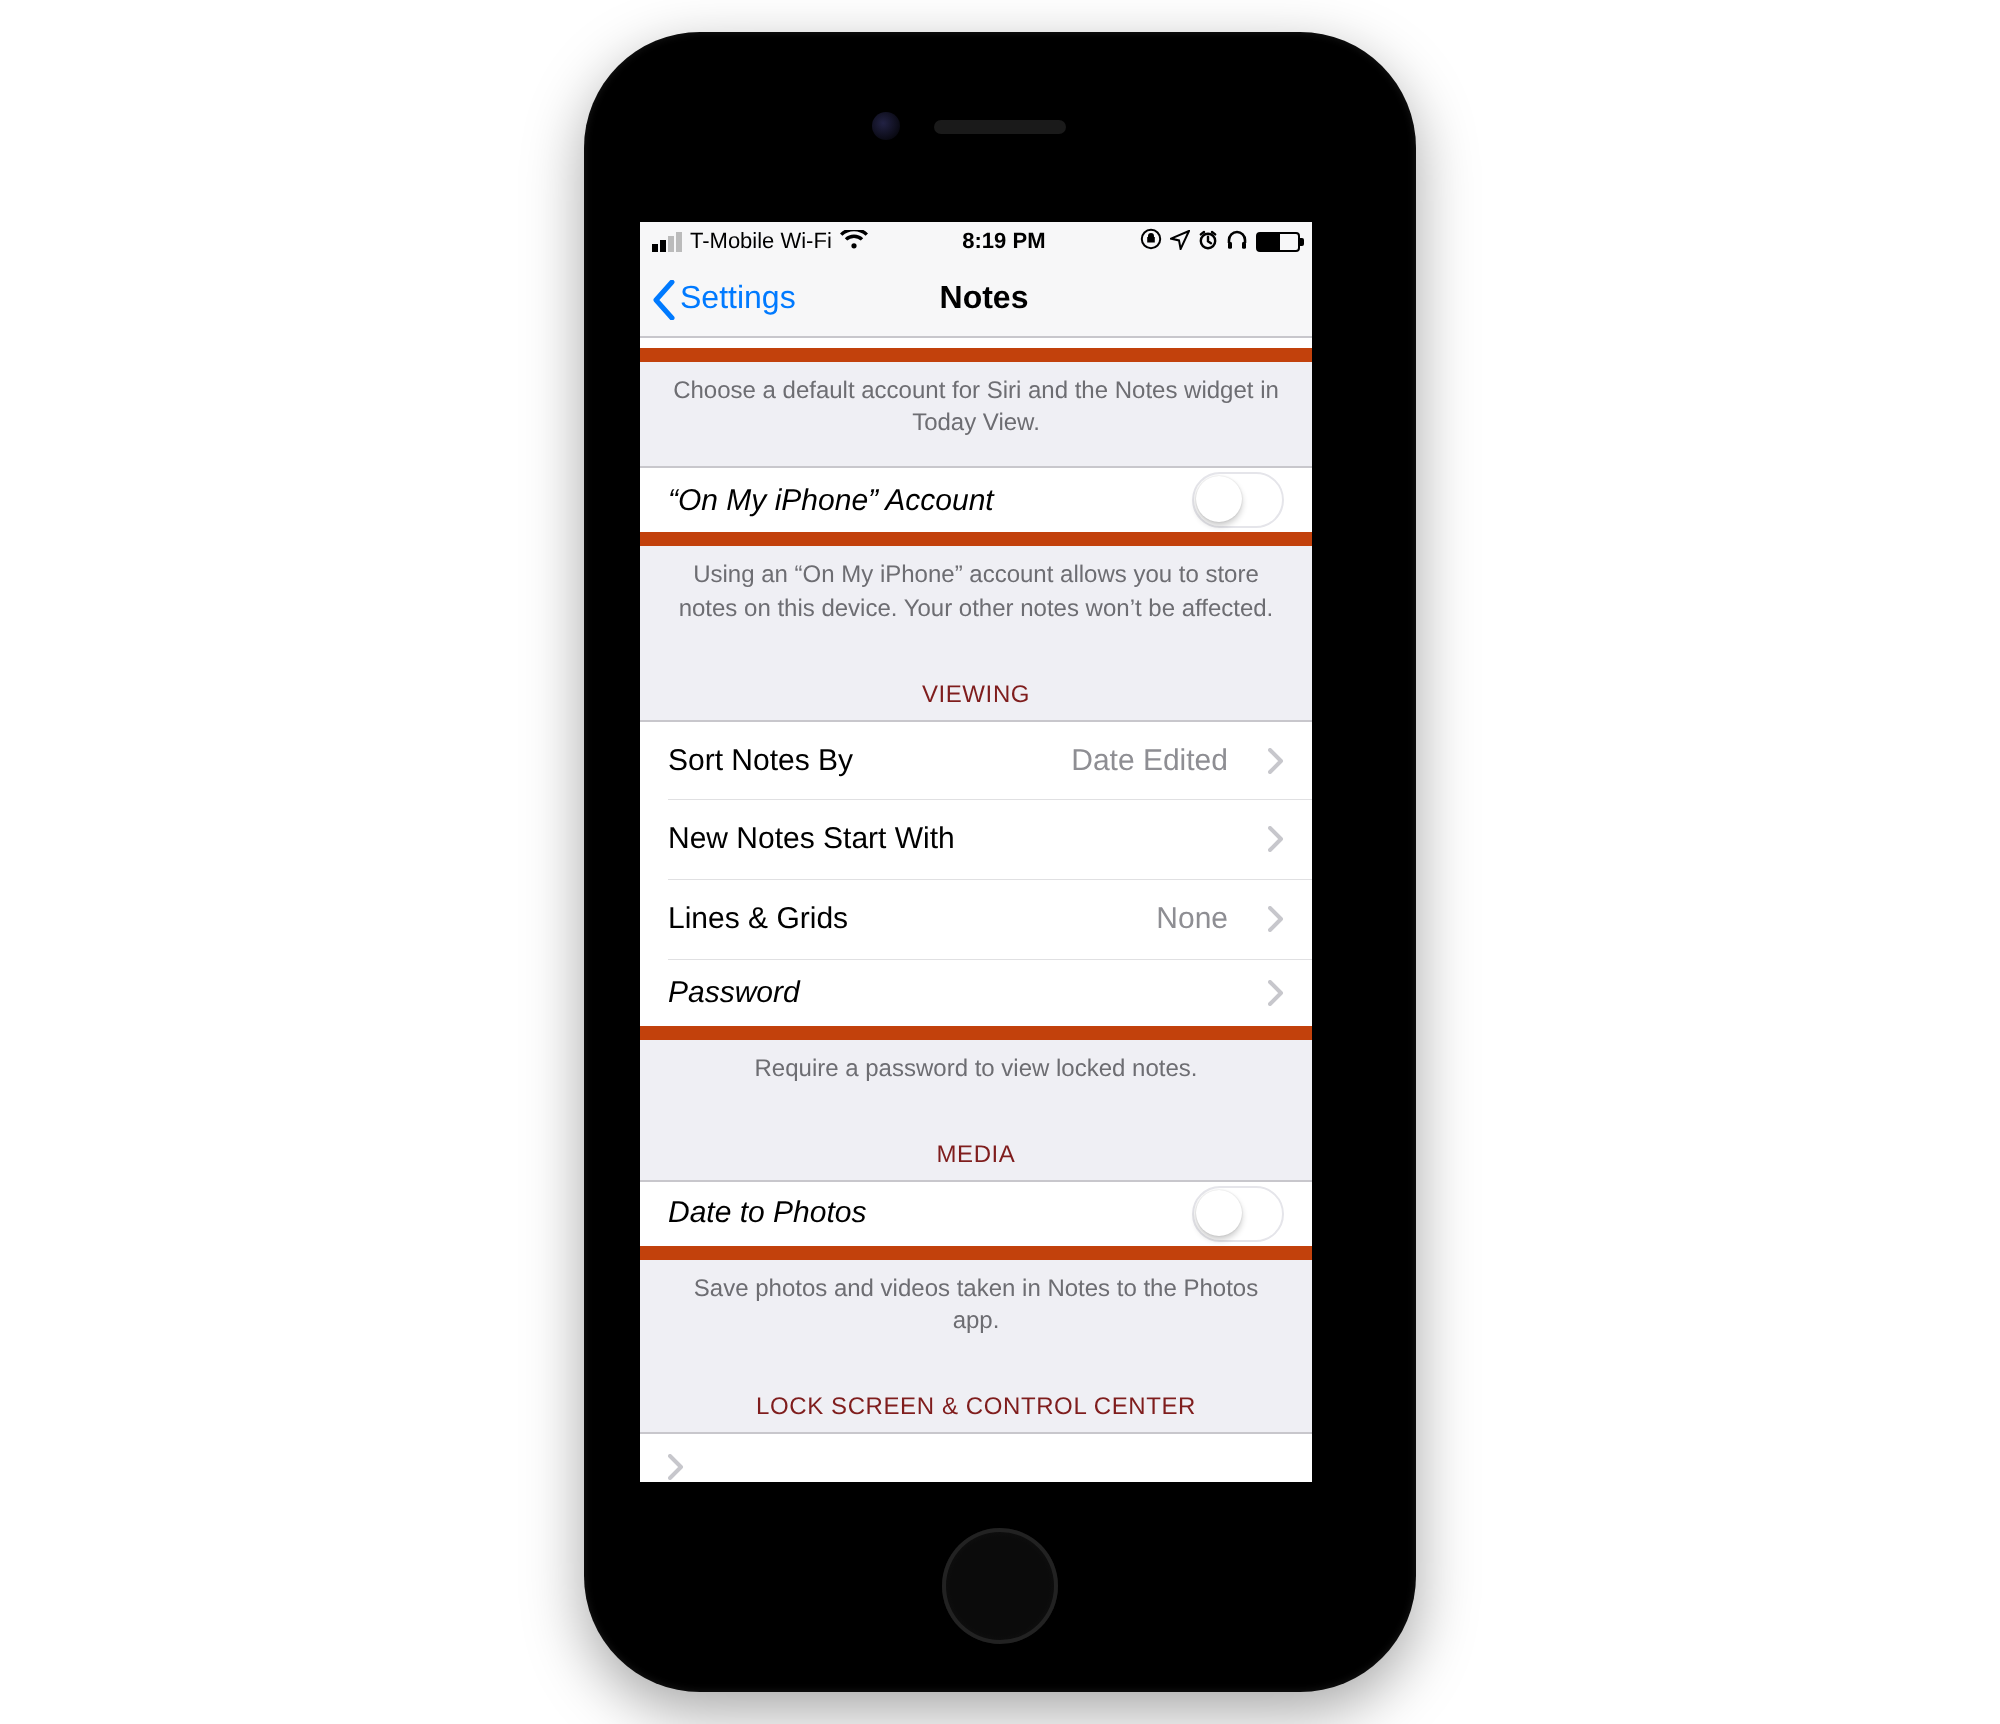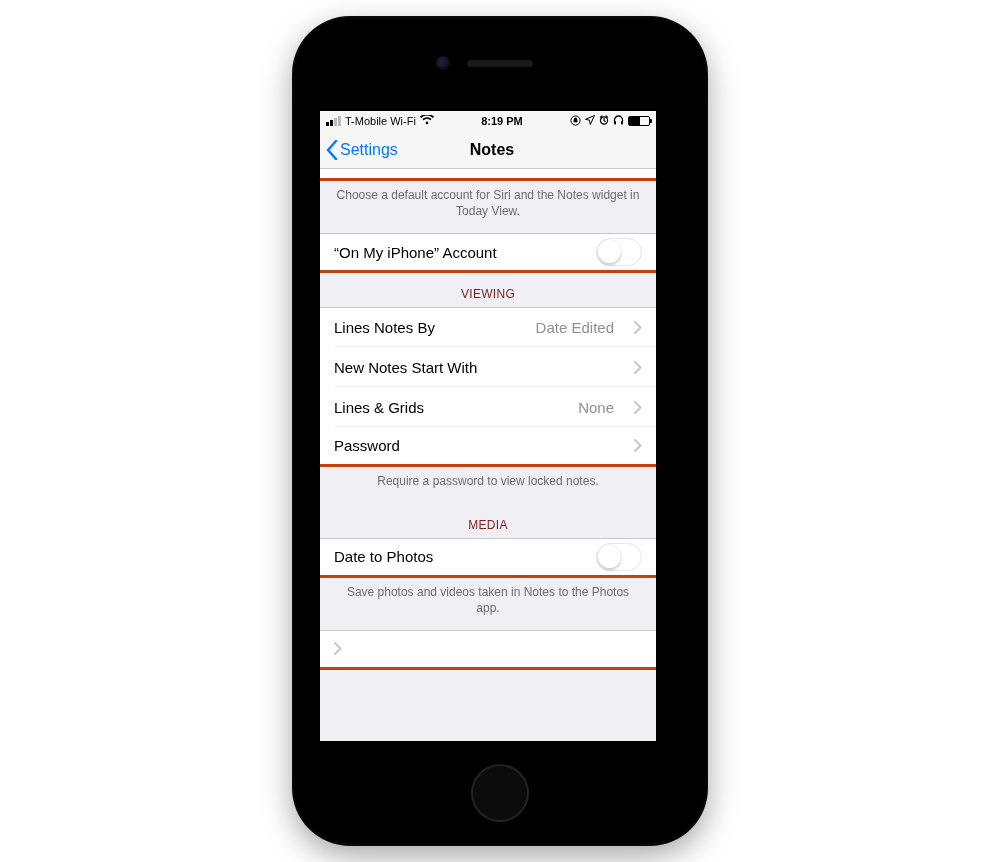--- a/index.html
+++ b/index.html
@@ -118,21 +118,21 @@
   .group-footer {
     font-size:12px; color:#6d6d72; padding:6px 14px 14px;
     line-height:1.35;
   }
   .group-header {
     font-size:12px; color:#7f1d1d; padding:14px 14px 6px;
     text-transform:uppercase; letter-spacing:.3px;
   }
   .cutoff { margin-top:-28px; } 
   .sep-top { border-top:1px solid #c8c7cc; }
-  .sep-bot { border-bottom:3px solid #c2410c; }
+  .sep-bot { border-bottom:7px solid #c2410c;font-style:italic; }
 </style>
 </head>
 <body>
 
 <div class="phone">
   <div class="home-btn"></div>
   <div class="screen">
 
     <div class="statusbar">
       <div class="left">
@@ -197,24 +197,25 @@
         <div class="cell last sep-bot">
           
           
         </div>
         <div class="group-footer">Choose a default account for Siri and the Notes widget in Today View.</div>
 
         <div class="cell last sep-top sep-bot">
           <span>“On My iPhone” Account</span>
           <div class="toggle"></div>
         </div>
+        <div class="group-footer">Using an “On My iPhone” account allows you to store notes on this device. Your other notes won’t be affected.</div>
 
         <div class="group-header">Viewing</div>
         <div class="cell sep-top">
-          <span>Lines Notes By</span>
+          <span>Sort Notes By</span>
           <span class="value">
             <span>Date Edited</span>
             <span class="chevron">
                 <svg viewBox="0 0 8 13">
                   <path d="M1 1l5.5 5.5L1 12" stroke="#c7c7cc" stroke-width="2" fill="none" stroke-linecap="round" stroke-linejoin="round"></path>
                 </svg>
               </span>
           </span>
         </div>
         <div class="cell">
@@ -250,20 +251,21 @@
         </div>
         <div class="group-footer">Require a password to view locked notes.</div>
 
         <div class="group-header">Media</div>
         <div class="cell last sep-top sep-bot">
           <span>Date to Photos</span>
           <div class="toggle"></div>
         </div>
         <div class="group-footer">Save photos and videos taken in Notes to the Photos app.</div>
 
+        <div class="group-header">Lock Screen &amp; Control Center</div>
         <div class="cell last sep-top sep-bot">
           <span class="value">
             <span class="chevron">
                 <svg viewBox="0 0 8 13">
                   <path d="M1 1l5.5 5.5L1 12" stroke="#c7c7cc" stroke-width="2" fill="none" stroke-linecap="round" stroke-linejoin="round"></path>
                 </svg>
               </span>
           </span>
         </div>
 

